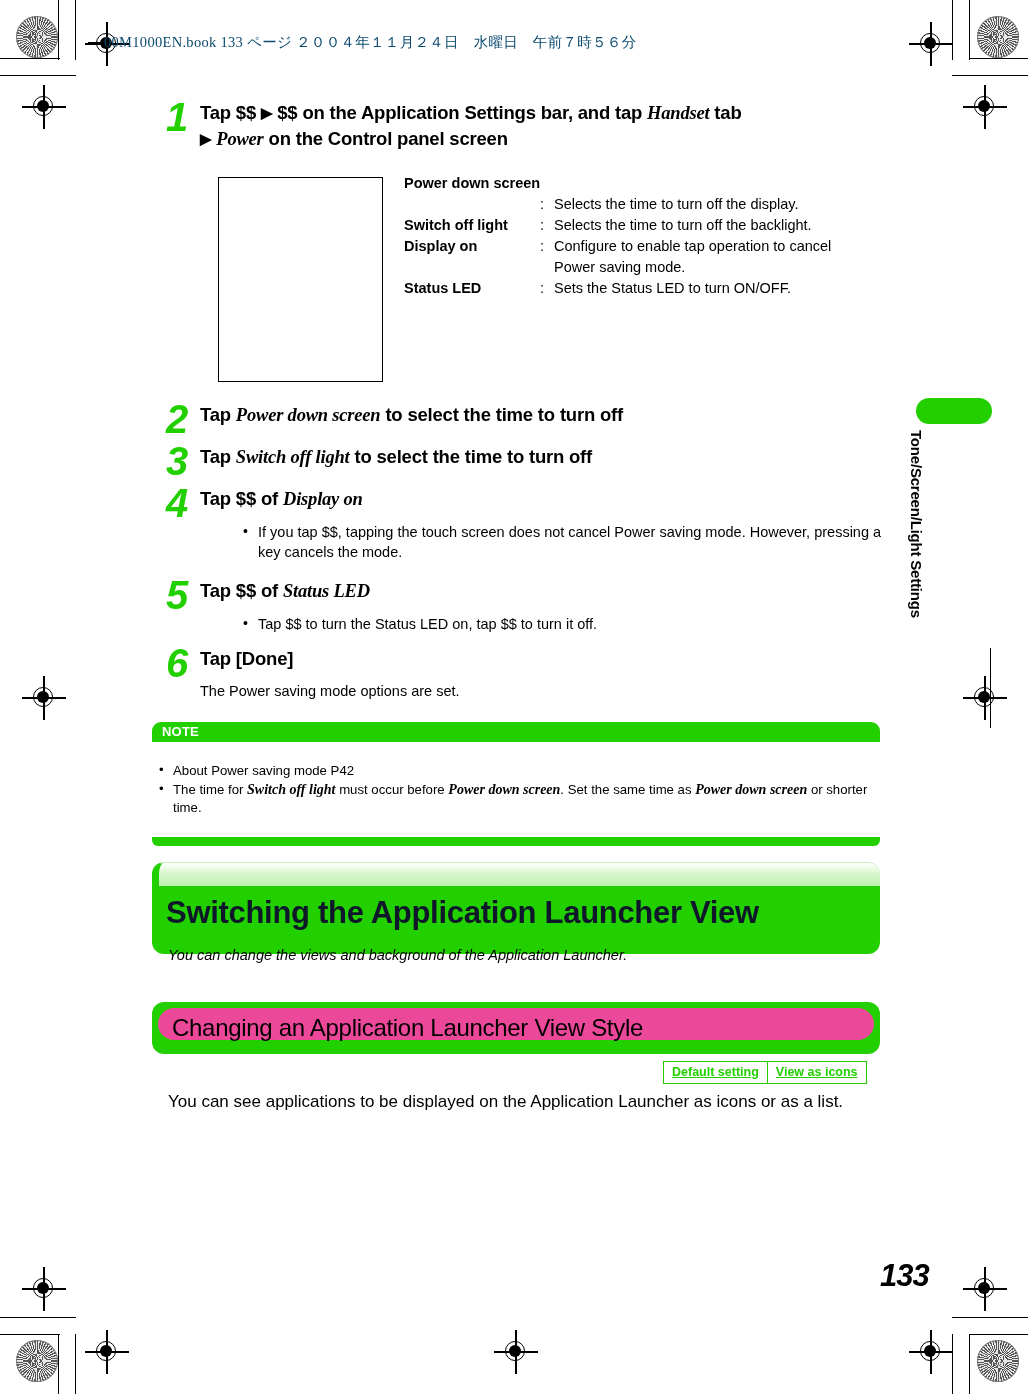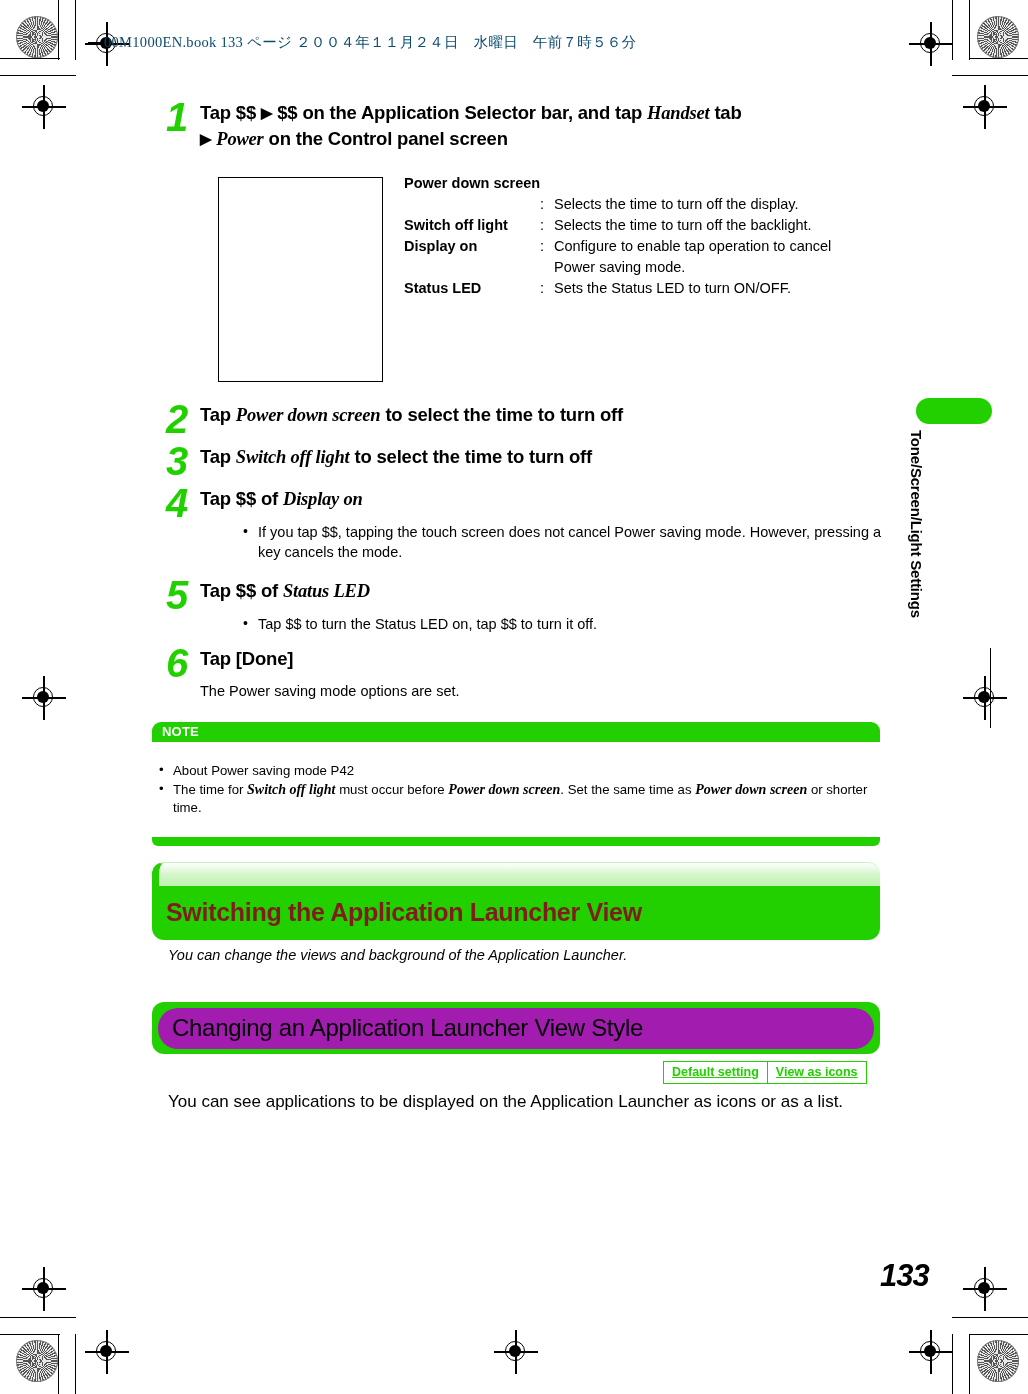--- a/index.html
+++ b/index.html
@@ -246,25 +246,25 @@
     height: 24px;
     border-radius: 12px 12px 0 0;
     background: linear-gradient(to bottom, #ffffff 0%, #d8f7cf 45%, #bdf2ae 100%);
     border-left: 7px solid #22d000;
     border-right: 0;
     border-top: 1px solid #ccefc0;
     box-sizing: border-box;
   }
   .h1-bar {
     background: #22d000;
-    color: #7f1d1d;
-    font-size: 25px;
+    color: #0f172a;
+    font-size: 31px;
     font-weight: bold;
     line-height: 53px;
-    height: 54px;
+    height: 68px;
     padding-left: 14px;
     border-radius: 0 0 12px 12px;
     letter-spacing: -0.3px;
     box-sizing: border-box;
     white-space: nowrap;
   }
   .h1-sub {
     position: absolute;
     left: 168px;
     top: 945px;
@@ -279,23 +279,23 @@
     left: 152px;
     top: 1002px;
     width: 728px;
     height: 52px;
     background: #22d000;
     border-radius: 12px;
     box-sizing: border-box;
     padding: 6px;
   }
   .h2-inner {
-    background: #a21caf;
+    background: #ec4899;
     border-radius: 20px;
-    height: 41px;
+    height: 32px;
     padding-left: 14px;
     box-sizing: border-box;
   }
   .h2-text {
     font-size: 24px;
     line-height: 40px;
     color: #000;
     letter-spacing: -0.3px;
     white-space: nowrap;
   }
@@ -467,21 +467,21 @@
 
 <div class="page-header">
   <span class="rule"></span>
   <span>00M1000EN.book  133 ページ  ２００４年１１月２４日　水曜日　午前７時５６分</span>
 </div>
 
 <div class="step" style="left:166px; top:100px; width:716px;">
   <div class="step-num">1</div>
   <div class="step-body">
     <div class="step-title">
-      <span>Tap $$ </span><span class="arrow">▶</span><span> $$ on the Application Selector bar, and tap </span><span class="ital">Handset</span><span> tab</span>
+      <span>Tap $$ </span><span class="arrow">▶</span><span> $$ on the Application Settings bar, and tap </span><span class="ital">Handset</span><span> tab</span>
     </div>
     <div class="step-title">
       <span class="arrow">▶</span><span> </span><span class="ital">Power</span><span> on the Control panel screen</span>
     </div>
   </div>
 </div>
 
 <div class="shot-box"></div>
 
 <div class="defs">

